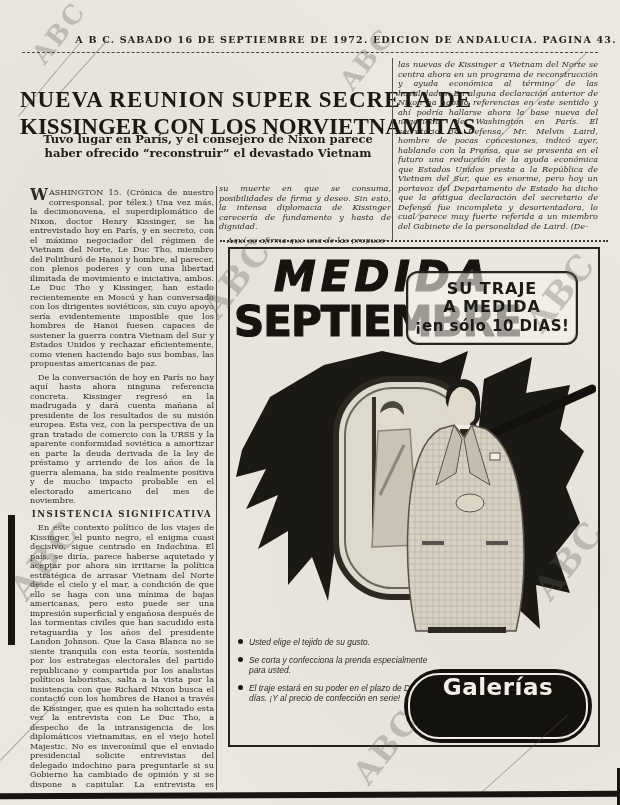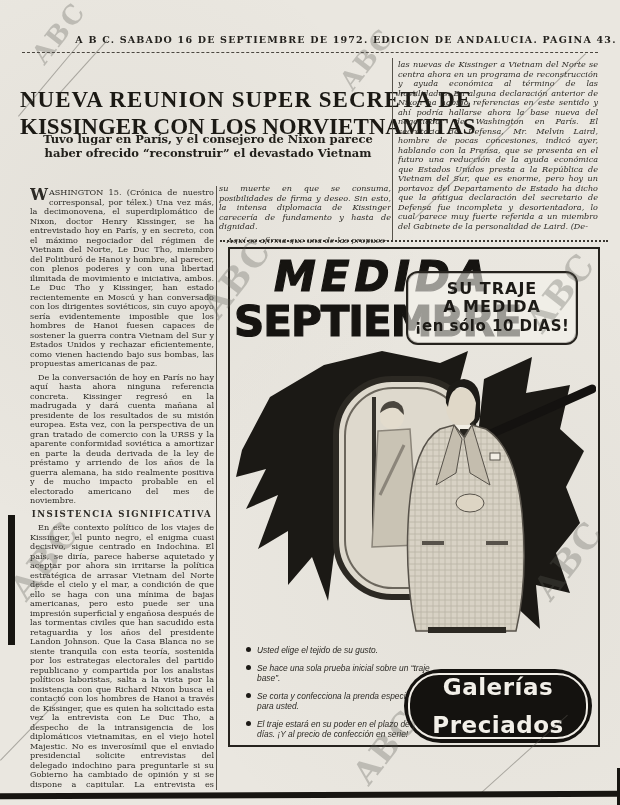--- a/index.html
+++ b/index.html
@@ -62,32 +62,32 @@
   .offer-box{
     position:absolute; left:176px; top:22px; width:168px; height:70px;
     border:2px solid #26231e; border-radius:12px; background:rgba(245,243,237,0.6);
     display:flex; flex-direction:column; justify-content:center; align-items:center;
     font-family:"DejaVu Sans", sans-serif; font-weight:bold; color:#1c1a16;
     box-shadow:0 0 0 1px rgba(38,35,30,0.25) inset;
   }
   .offer-box .o1,.offer-box .o2{font-size:16px; line-height:18px; letter-spacing:1px;}
   .offer-box .o3{font-size:15px; line-height:20px; letter-spacing:0.5px;}
   .ad-illu{position:absolute; left:2px; top:96px;}
-  .bullets{position:absolute; left:8px; top:388px; width:192px; list-style:none; margin:8px; padding:0;
+  .bullets{position:absolute; left:8px; top:388px; width:192px; list-style:none; margin:0; padding:0;
     font-family:"Liberation Sans", sans-serif; font-style:italic; font-size:8.4px; line-height:10px; color:#2b2924;}
   .bullets li{margin:0 0 8px 0; padding-left:11px; position:relative; text-align:left;}
   .bullets .dot{position:absolute; left:0; top:2px; width:5px; height:5px; border-radius:50%; background:#1c1a16;}
   .gp-badge{
     position:absolute; left:174px; top:420px; width:188px; height:74px;
     background:#14120f; border-radius:37px;
     display:flex; align-items:center; justify-content:center;
   }
   .gp-inner{
     width:176px; height:62px; border:2.5px solid #f0ede6; border-radius:31px;
-    display:flex; flex-direction:column; align-items:center; justify-content:space-between;
+    display:flex; flex-direction:column; align-items:center; justify-content:flex-start;
   }
   .gp-inner span{
     font-family:"DejaVu Sans", sans-serif; font-weight:bold; font-size:23px; line-height:24px;
     color:#f2efe8; letter-spacing:0.5px;
   }
   
   .wm{position:absolute; font-family:"DejaVu Serif", serif; font-weight:bold; color:rgba(90,88,82,0.30);
     transform:rotate(-52deg); letter-spacing:2px;}
   .scratch{position:absolute; background:rgba(90,88,82,0.45); height:1px; transform-origin:0 0;}
   .bar-left{position:absolute; left:8px; top:515px; width:7px; height:130px; background:#171511;}
@@ -171,29 +171,27 @@
       <path d="M240,80 L258,140 L238,128 L232,94 Z" fill="#c4bdae" stroke="#57524a" stroke-width="1"></path>
       <ellipse cx="238" cy="158" rx="14" ry="9" fill="#ddd5c4" stroke="#57524a" stroke-width="1"></ellipse>
       <rect x="190" y="196" width="22" height="4" fill="#57524a"></rect>
       <rect x="254" y="196" width="22" height="4" fill="#57524a"></rect>
       <rect x="258" y="108" width="10" height="7" fill="#f2eee4" stroke="#57524a" stroke-width="1"></rect>
       <rect x="196" y="282" width="78" height="6" fill="#2c2923"></rect>
     </svg>
 
     <ul class="bullets">
       <li><span class="dot"></span><span>Usted elige el tejido de su gusto.</span></li>
-      <li><span class="dot"></span><span>Se hace una sola prueba inicial sobre un “traje base”.</span></li>
       <li><span class="dot"></span><span>Se corta y confecciona la prenda especialmente para usted.</span></li>
       <li><span class="dot"></span><span>El traje estará en su poder en el plazo de DIEZ días. ¡Y al precio de confección en serie!</span></li>
     </ul>
 
     <div class="gp-badge">
       <div class="gp-inner">
         <span>Galerías</span>
-        <span>Preciados</span>
       </div>
     </div>
   </div>
 
   <span class="wm" style="left:24px; top:18px; font-size:26px;">ABC</span>
   <span class="wm" style="left:332px; top:44px; font-size:26px;">ABC</span>
   <span class="wm" style="left:192px; top:258px; font-size:34px;">ABC</span>
   <span class="wm" style="left:516px; top:272px; font-size:34px;">ABC</span>
   <span class="wm" style="left:0px; top:540px; font-size:34px;">ABC</span>
   <span class="wm" style="left:524px; top:540px; font-size:34px;">ABC</span>

